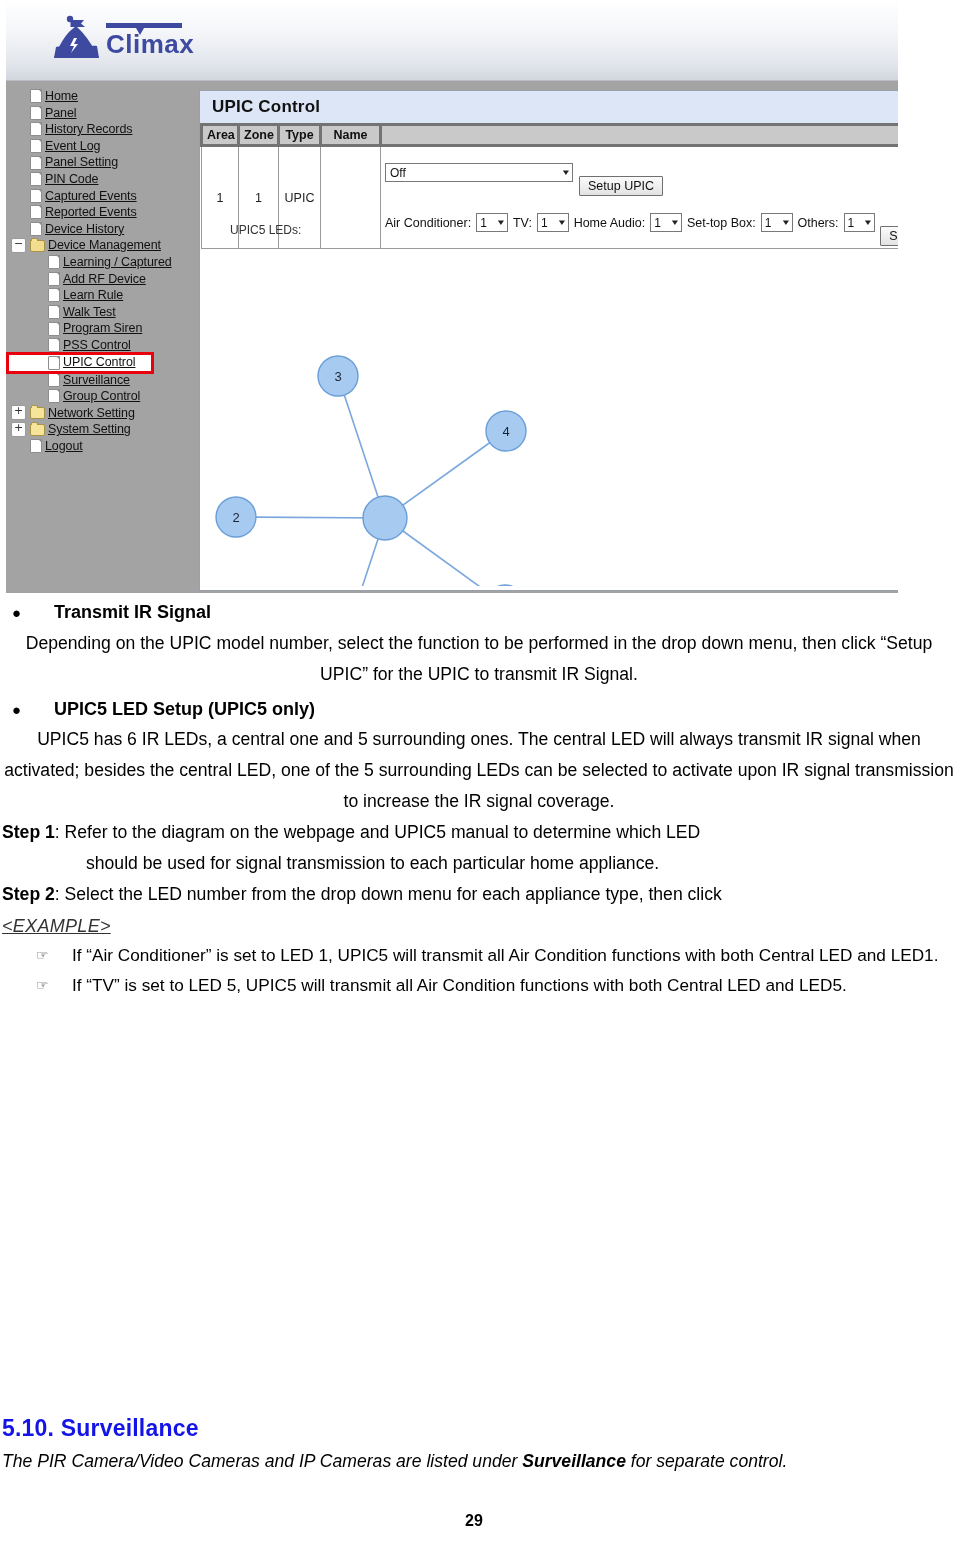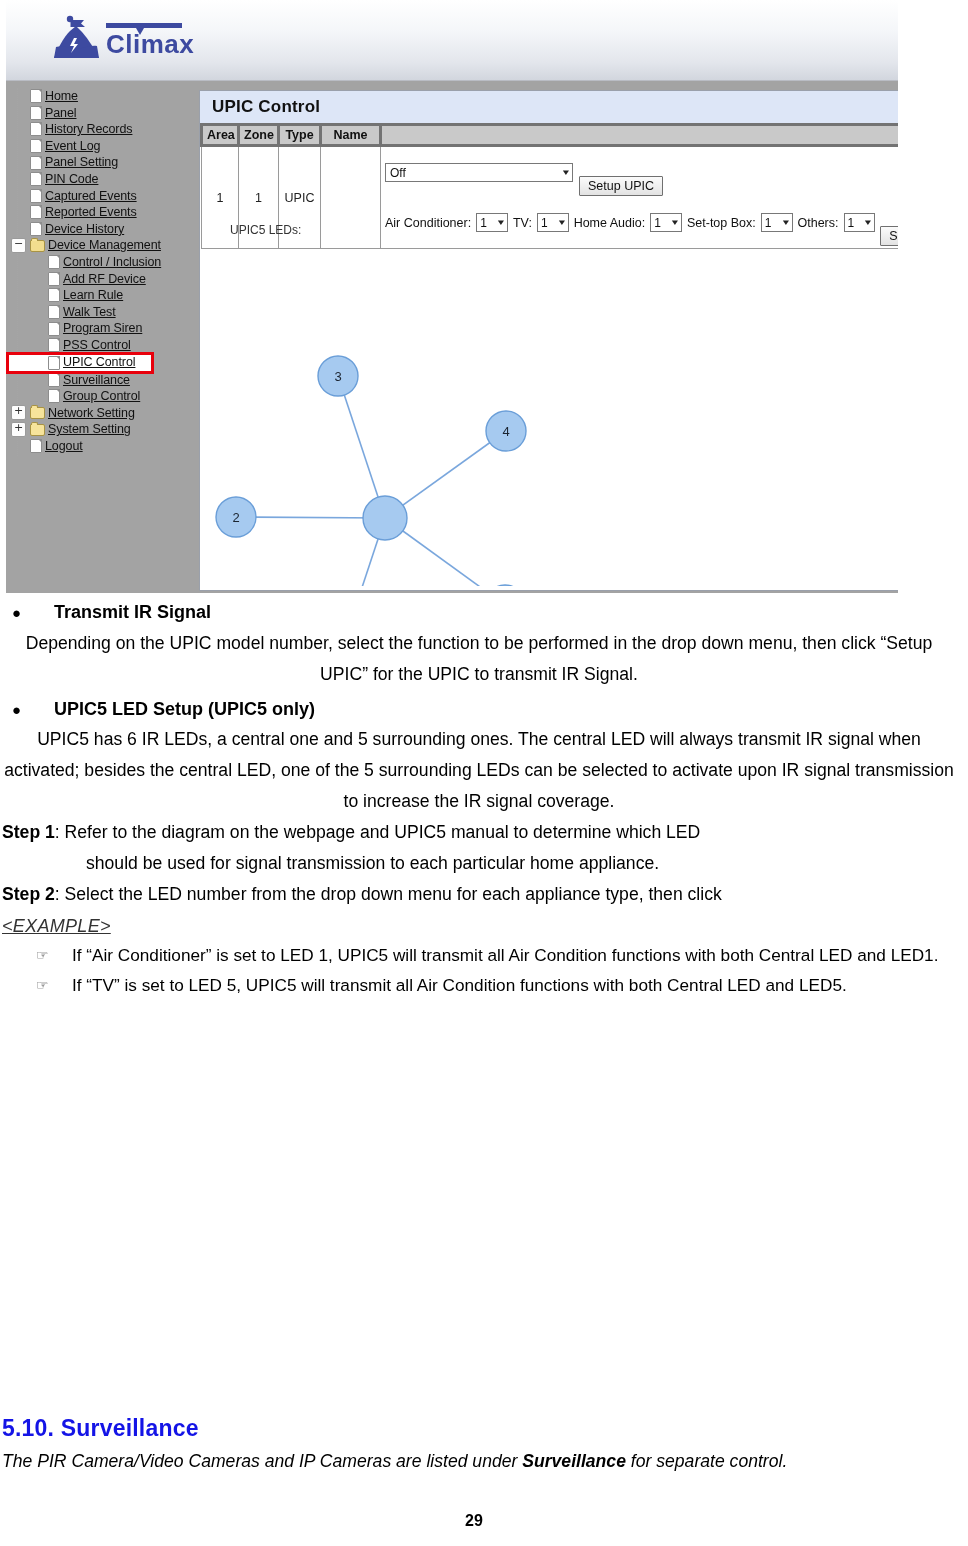--- a/index.html
+++ b/index.html
@@ -418,21 +418,21 @@
     </div>
 
     <div class="nav-row nav-indent-0">
       <span class="tw" data-sym="−"></span>
       <span class="folder-ico open"></span>
       <span class="nav-label">Device Management</span>
     </div>
 
     <div class="nav-row nav-indent-1">
       <span class="file-ico"></span>
-      <span class="nav-label">Control / Inclusion</span>
+      <span class="nav-label">Learning / Captured</span>
     </div>
     <div class="nav-row nav-indent-1">
       <span class="file-ico"></span>
       <span class="nav-label">Add RF Device</span>
     </div>
     <div class="nav-row nav-indent-1">
       <span class="file-ico"></span>
       <span class="nav-label">Learn Rule</span>
     </div>
     <div class="nav-row nav-indent-1">

